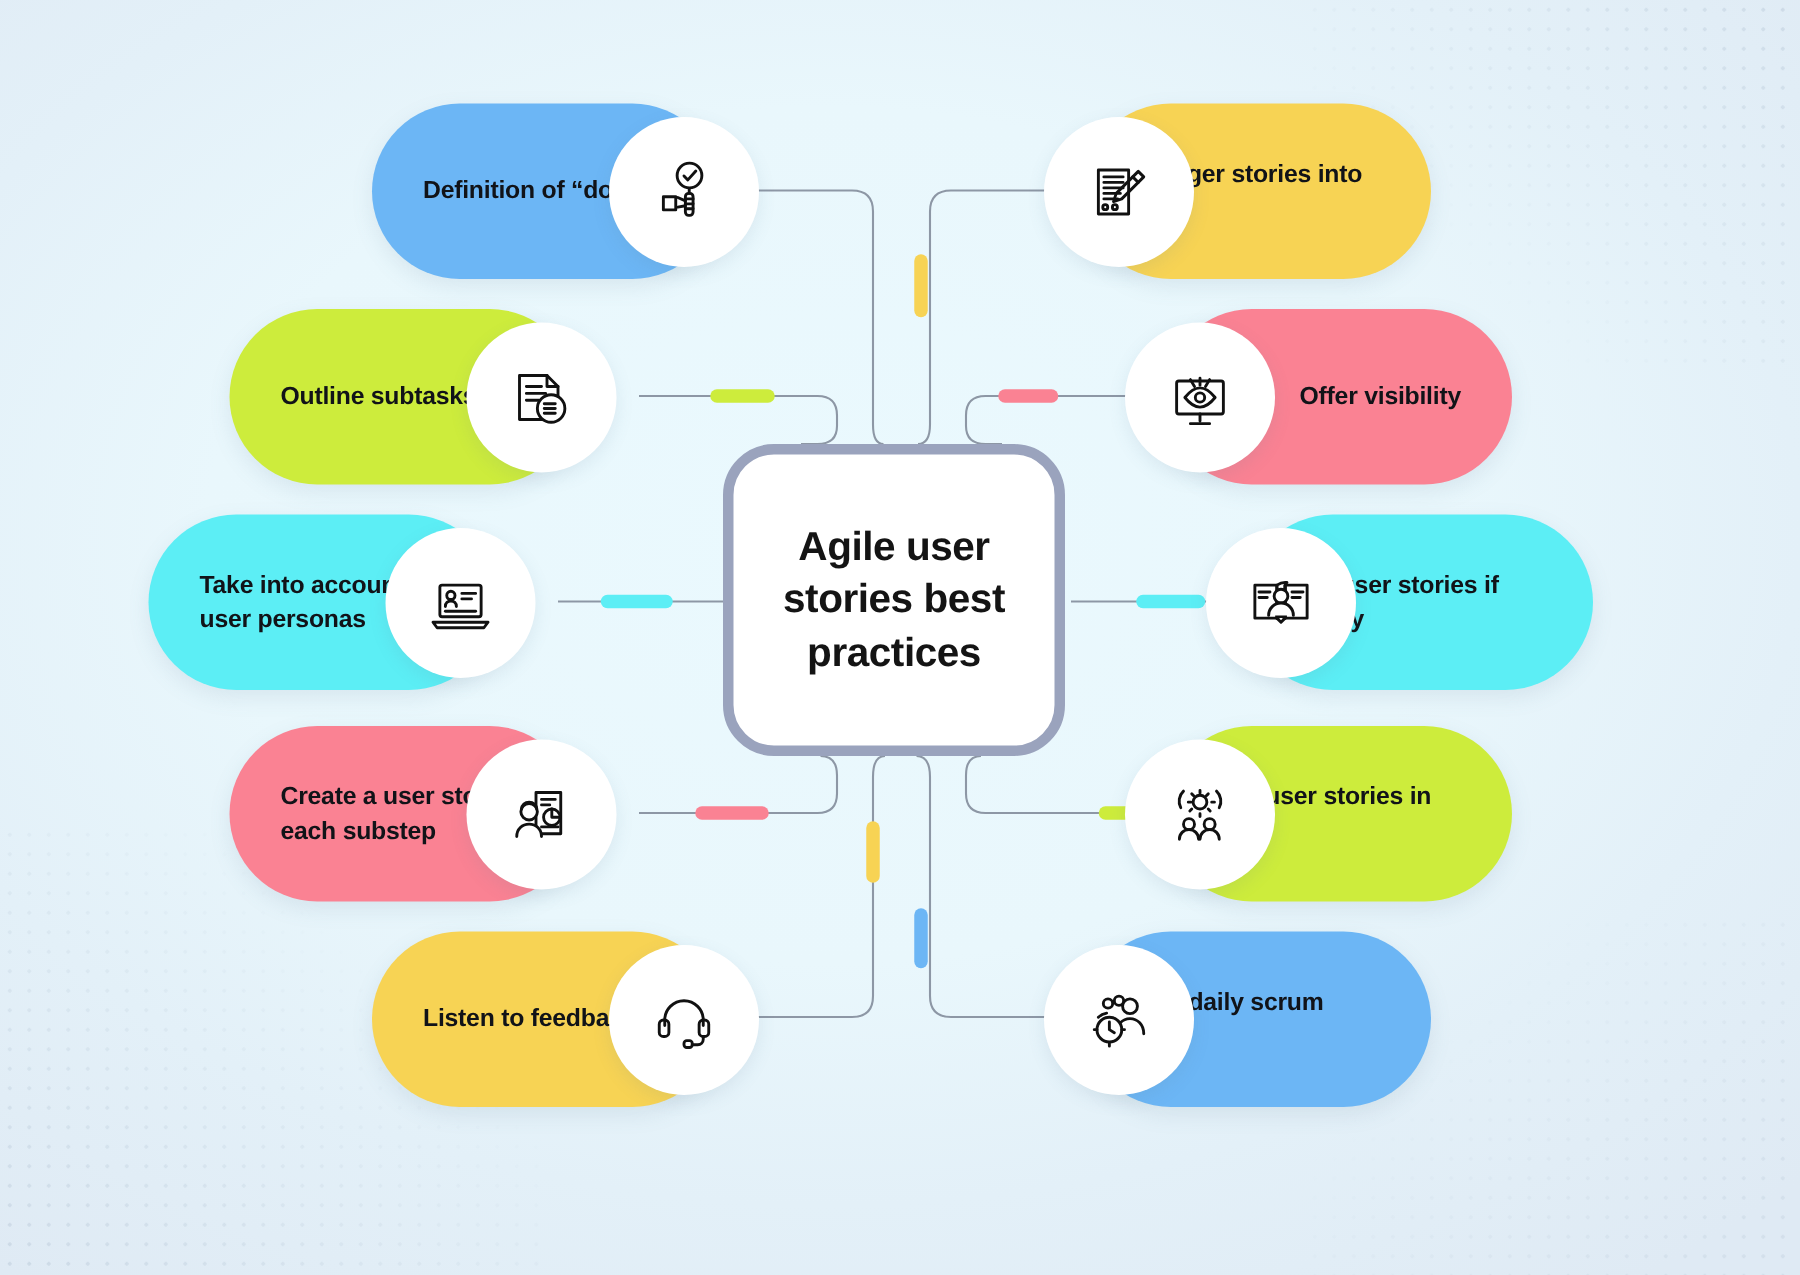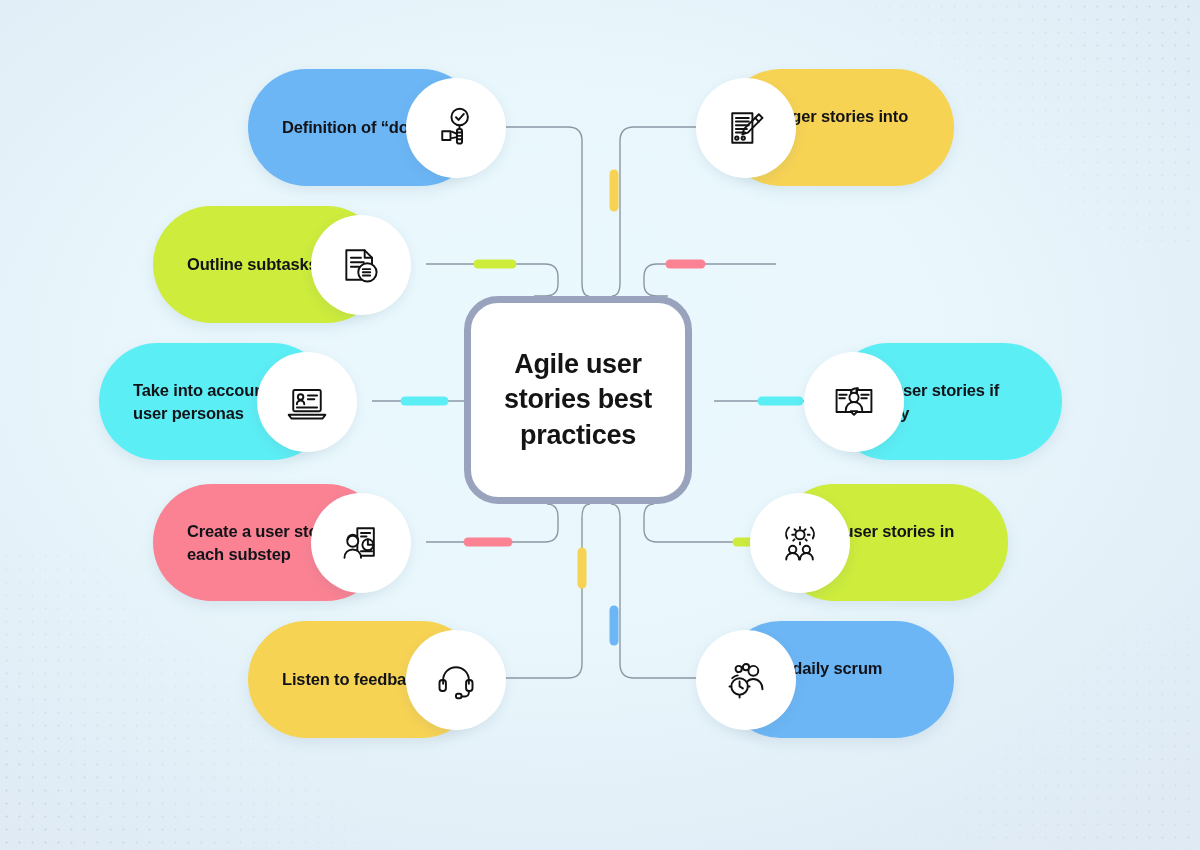--- a/index.html
+++ b/index.html
@@ -57,21 +57,21 @@
     stroke-width: 1.4;
   }
   #connectors line.seg {
     stroke-linecap: round;
     stroke-width: 9;
   }
 
   
   #center-node {
     position: absolute;
-    left: 464px;
+    left: 482px;
     top: 296px;
     width: 228px;
     height: 208px;
     background: #ffffff;
     border: 7px solid #9aa3bd;
     border-radius: 34px;
     display: flex;
     align-items: center;
     justify-content: center;
     text-align: center;
@@ -290,20 +290,33 @@
         <path d="M9 8h22v32H9Z"></path>
         <path d="M13 13h14M13 17h14M13 21h14M13 25h12M13 29h10"></path>
         <circle cx="14" cy="35" r="1.8"></circle>
         <circle cx="21" cy="35" r="1.8"></circle>
         <path d="M38 9 l4 4 -16 16 -6 2 2-6 Z"></path>
         <path d="M34 13 l4 4"></path>
       </svg>
     </div>
   </div>
 
+  <div class="pill right" style="left:776px; top:206px; width:232px; height:117px;">
+    <div class="body" style="background: rgb(250, 130, 147);"></div>
+    <div class="txt">Offer visibility</div>
+    <div class="circle" style="width:100px;height:100px;top:9px;">
+      <svg width="44" height="44" viewBox="0 0 48 48" fill="none" stroke="#111" stroke-width="2.1" stroke-linecap="round" stroke-linejoin="round">
+        <rect x="7" y="12" width="34" height="24" rx="1.6"></rect>
+        <path d="M24 36v5M17 43h14"></path>
+        <path d="M13 24c4-5 7-7 11-7s7 2 11 7c-4 5-7 7-11 7s-7-2-11-7Z"></path>
+        <circle cx="24" cy="24" r="3.4"></circle>
+        <path d="M20 16 l-3-5M24 15 l0-5M28 16 l3-5"></path>
+      </svg>
+    </div>
+  </div>
 
   <div class="pill right" style="left:830px; top:343px; width:232px; height:117px;">
     <div class="body" style="background: rgb(92, 238, 245);"></div>
     <div class="txt">Rework user stories if necessary</div>
     <div class="circle" style="width:100px;height:100px;top:9px;">
       <svg width="44" height="44" viewBox="0 0 48 48" fill="none" stroke="#111" stroke-width="2.1" stroke-linecap="round" stroke-linejoin="round">
         <path d="M5 11h16v24H5Z"></path>
         <path d="M27 11h16v24H27Z"></path>
         <path d="M21 11c0 0 3-2 6-2s0 0 0 2v24c-3-2-6-2-6 0Z"></path>
         <path d="M21 35c3-2 6-2 6 0V11"></path>

